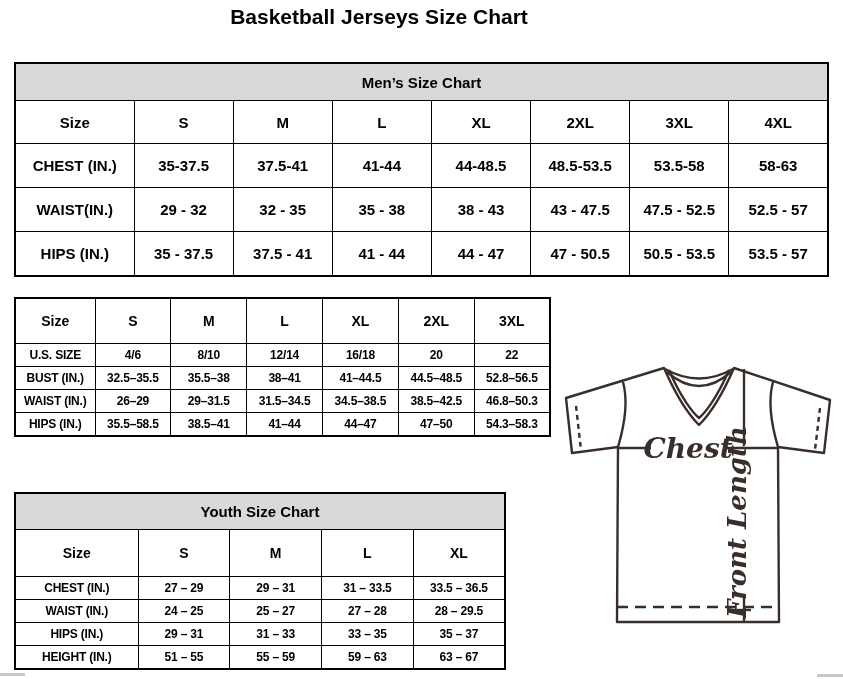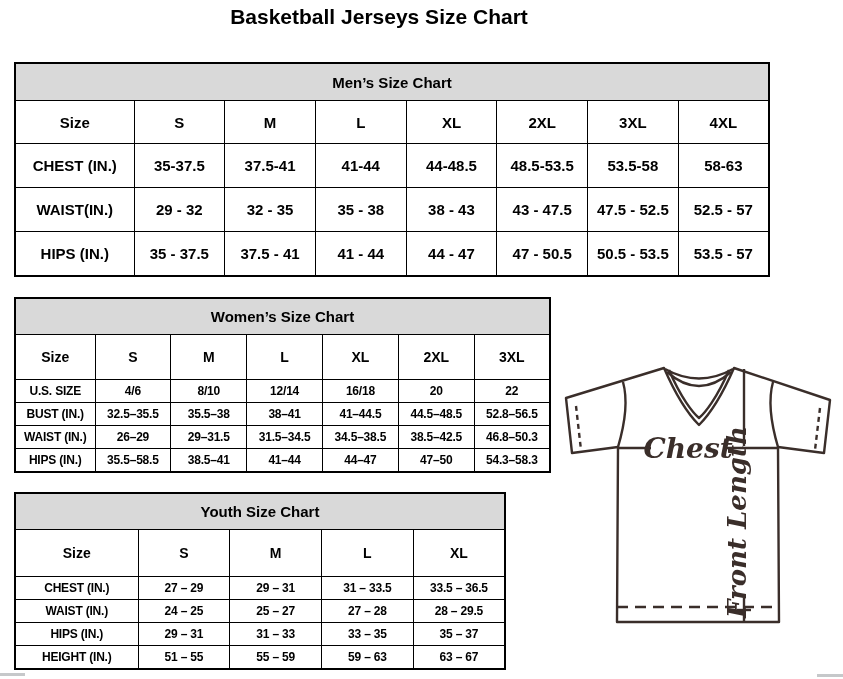--- a/index.html
+++ b/index.html
@@ -14,21 +14,21 @@
   table.size-table{
     position:absolute;border-collapse:collapse;table-layout:fixed;background:#fff;
     border:2px solid #000;
   }
   table.size-table th,table.size-table td{
     border:1px solid #000;text-align:center;vertical-align:middle;
     font-weight:bold;padding:0;overflow:hidden;white-space:nowrap;
   }
   .band{background:#d9d9d9;font-size:15px;}
   
-  .t-men{left:14px;top:62px;width:756px;}
+  .t-men{left:14px;top:62px;width:815px;}
   .t-men .band{height:36px;}
   .t-men tr.size-row th{height:42px;font-size:15px;}
   .t-men tr.data-row th,.t-men tr.data-row td{height:43px;font-size:15px;}
   .t-men col.label{width:119px;}
   
   .t-women{left:14px;top:297px;width:537px;}
   .t-women .band{height:35px;}
   .t-women tr.size-row th{height:44px;font-size:14px;}
   .t-women tr.data-row th,.t-women tr.data-row td{height:22px;font-size:12px;letter-spacing:-0.2px;margin-left:21px;}
   .t-women col.label{width:80px;}
@@ -117,23 +117,20 @@
     <colgroup>
       <col class="label">
       <col>
       <col>
       <col>
       <col>
       <col>
       <col>
     </colgroup>
     <tbody>
-      <tr>
-        <th colspan="7" class="band">Women’s Size Chart</th>
-      </tr>
       <tr class="size-row">
         <th>Size</th>
         <th>S</th>
         <th>M</th>
         <th>L</th>
         <th>XL</th>
         <th>2XL</th>
         <th>3XL</th>
       </tr>
       <tr class="data-row">

